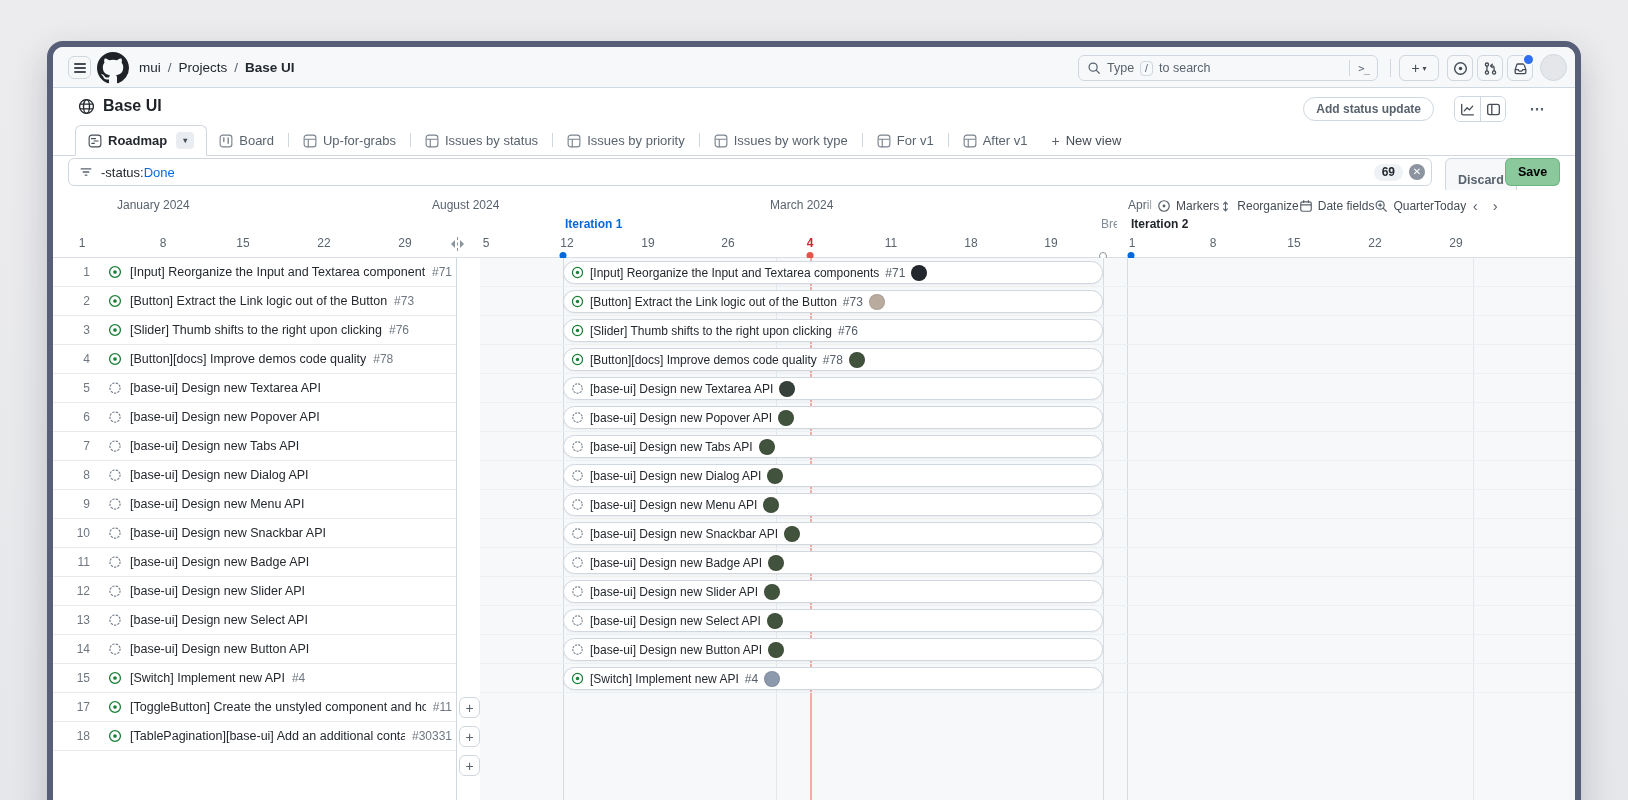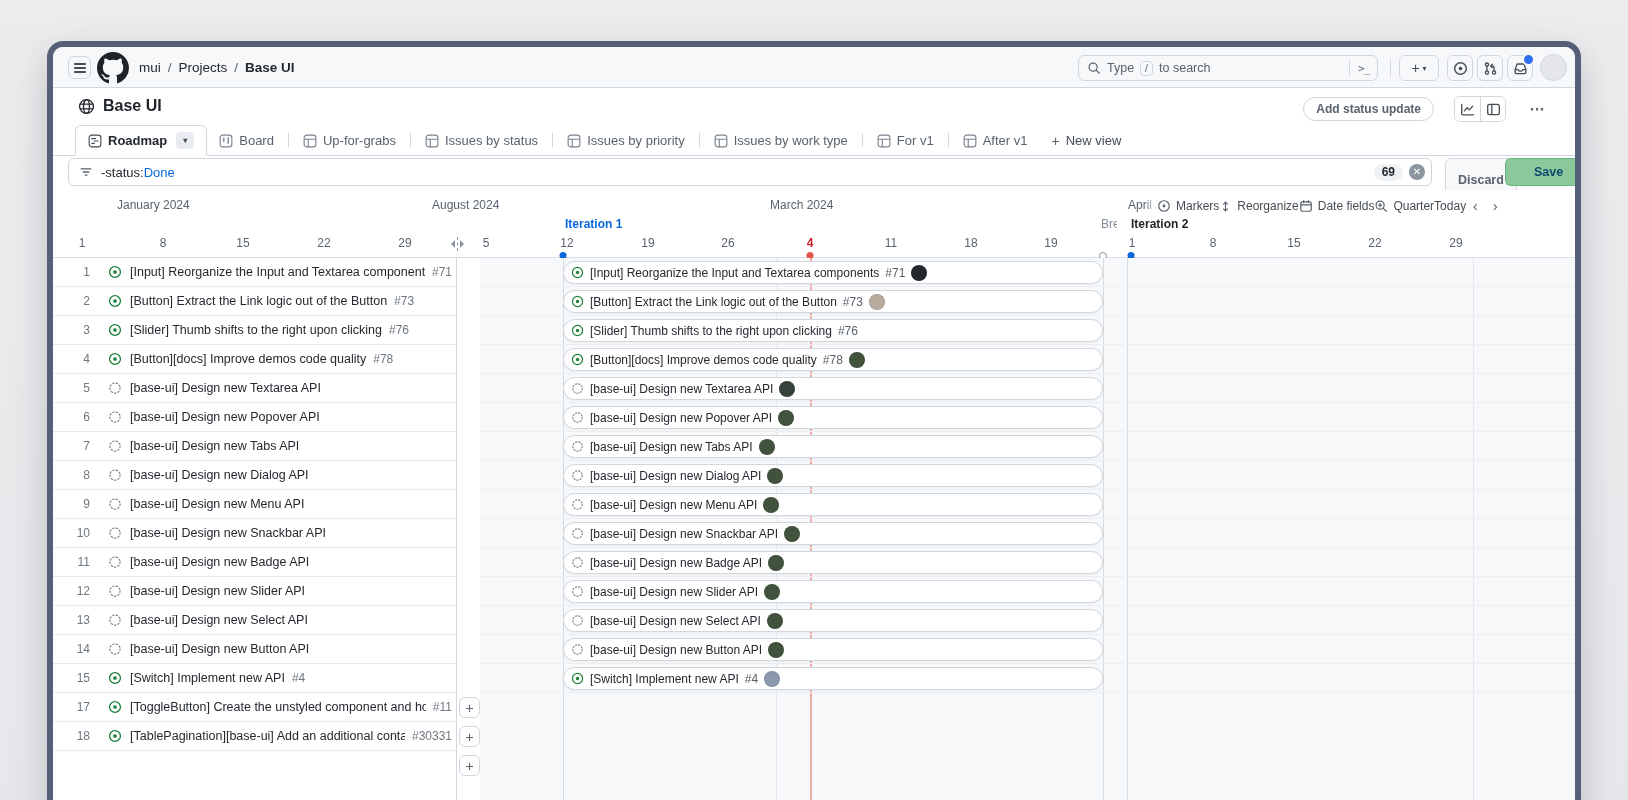--- a/index.html
+++ b/index.html
@@ -52,21 +52,21 @@
   .tab-newview .plus{font-size:14px;color:#59636e}
 
   
   .filterbar{position:absolute;top:109px;height:34px;left:0;right:0;background:#fff}
   .filter-input{position:absolute;left:15px;top:2px;width:1364px;height:28px;border:1px solid #d0d7de;border-radius:6px;box-sizing:border-box;display:flex;align-items:center;gap:8px;padding:0 6px 0 10px;font-size:13px;cursor:text;background:#fff}
   .fprefix{color:#24292f}.fvalue{color:#0969da}
   .fright{margin-left:auto;display:flex;align-items:center;gap:6px}
   .count-chip{background:#eff2f5;border-radius:10px;padding:1.5px 8px;font-size:12px;font-weight:600;color:#24292f}
   .clear-btn{width:16px;height:16px;border-radius:50%;background:#8c959f;color:#fff;font-size:10px;line-height:16px;display:flex;align-items:center;justify-content:center;border:none;padding:0;cursor:pointer}
   .btn-discard{position:absolute;left:1392px;top:2px;height:44px;padding:0 12px;border:1px solid #d0d7de;background:#f6f8fa;border-radius:6px;font-size:12.5px;font-weight:600;color:#59636e;cursor:pointer}
-  .btn-save{position:absolute;left:1452px;top:2px;height:28px;padding:0 28px;border:1px solid rgba(31,136,61,.3);background:#8bc89c;border-radius:6px;font-size:12.5px;font-weight:600;color:#0c4a6e;cursor:pointer}
+  .btn-save{position:absolute;left:1452px;top:2px;height:28px;padding:0 12px;border:1px solid rgba(31,136,61,.3);background:#8bc89c;border-radius:6px;font-size:12.5px;font-weight:600;color:#000000;cursor:pointer}
 
   
   .tlheader{position:absolute;top:143px;left:0;right:0;height:68px;background:#fff;border-bottom:1px solid #d8dee4;box-sizing:border-box}
   .month{position:absolute;top:8px;font-size:12px;color:#59636e;white-space:nowrap}
   .month.clip{overflow:hidden;-webkit-mask-image:linear-gradient(90deg,#000 55%,transparent);mask-image:linear-gradient(90deg,#000 55%,transparent)}
   .iter{position:absolute;top:27px;font-size:12px;font-weight:700;white-space:nowrap;color:#1f2328}
   .iter.current{color:#0969da}
   .iter.muted{color:#818b98;font-weight:400;overflow:hidden}
   .week{position:absolute;top:46px;font-size:12px;color:#59636e;transform:translateX(-50%)}
   .week.today{color:#cf222e;font-weight:700}

